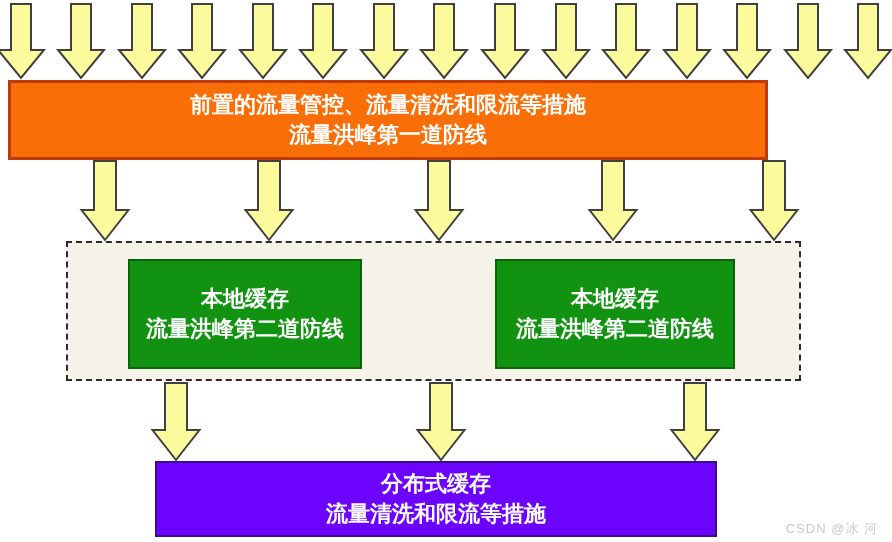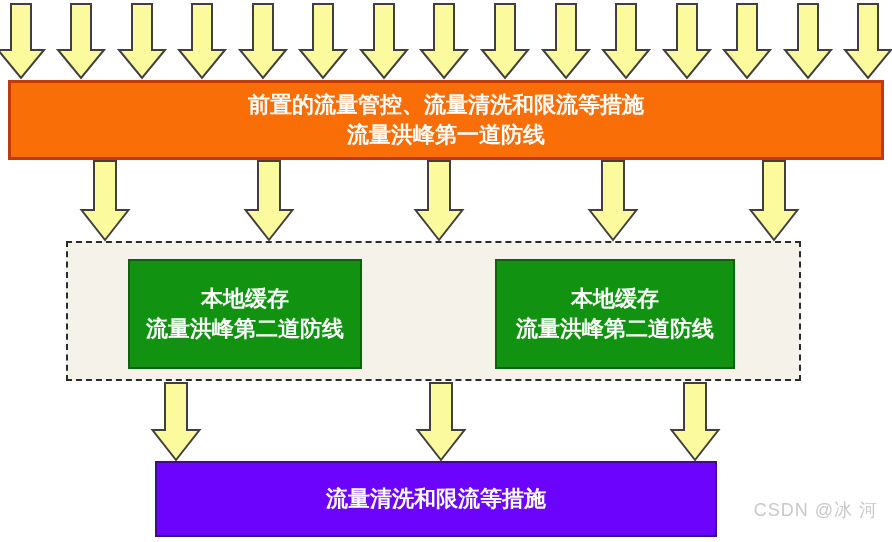--- a/index.html
+++ b/index.html
@@ -25,21 +25,21 @@
     flex-direction: column;
     align-items: center;
     justify-content: center;
     text-align: center;
     color: #ffffff;
     font-weight: bold;
     z-index: 3;
   }
   .box .line { line-height: 30px; white-space: nowrap; }
   .orange-bar {
-    left: 8px; top: 80px; width: 876px; height: 80px;
+    left: 8px; top: 80px; width: 760px; height: 80px;
     border: 3px solid #C13A0B;
     font-size: 22px;
     z-index: 1;
   }
   .dashed-panel {
     position: absolute;
     box-sizing: border-box;
     left: 66px; top: 241px; width: 735px; height: 140px;
     border: 2px dashed #2B2B2B;
     z-index: 1;
@@ -51,22 +51,22 @@
   }
   .green-left  { left: 128px; width: 234px; }
   .green-right { left: 495px; width: 240px; }
   .purple-box {
     left: 155px; top: 461px; width: 562px; height: 76px;
     border: 2px solid #3D0C8F;
     font-size: 22px;
   }
   .watermark {
     position: absolute;
-    right: 14px; bottom: 20px;
-    font-size: 18px;
+    right: 14px; bottom: 4px;
+    font-size: 13px;
     font-weight: normal;
     letter-spacing: 1px;
     z-index: 4;
   }
 </style>
 </head>
 <body>
 
 <div class="canvas" style="background: rgb(255, 255, 255);">
 
@@ -107,18 +107,19 @@
     <div class="line">本地缓存</div>
     <div class="line">流量洪峰第二道防线</div>
   </div>
 
   <div class="box green-box green-right" style="background: rgb(17, 147, 17); border-color: rgb(10, 100, 10);">
     <div class="line">本地缓存</div>
     <div class="line">流量洪峰第二道防线</div>
   </div>
 
   <div class="box purple-box" style="background: rgb(108, 3, 252); border-color: rgb(61, 12, 143);">
+    <div class="line">分布式缓存</div>
     <div class="line">流量清洗和限流等措施</div>
   </div>
 
   <div class="watermark" style="color: rgb(201, 201, 201);">CSDN @冰 河</div>
 
 </div>
 
 </body></html>

